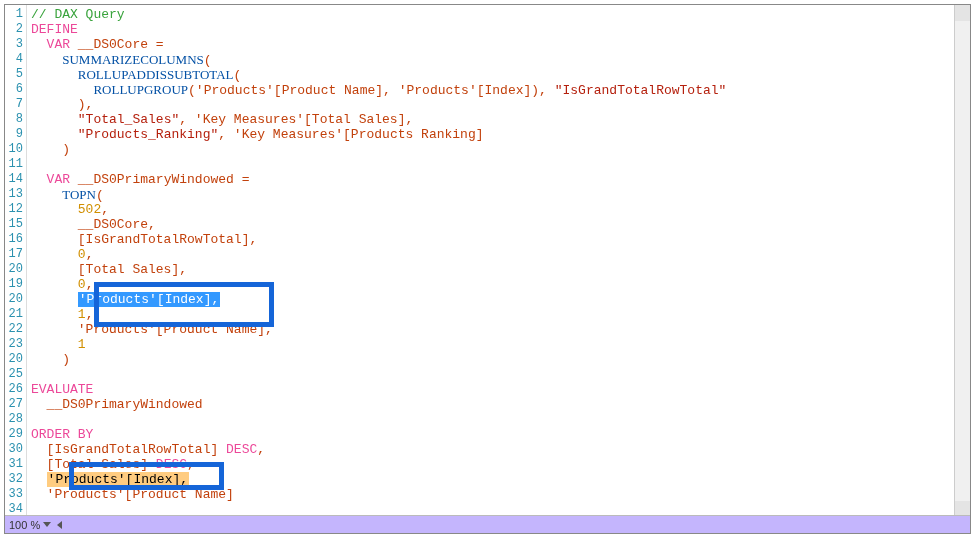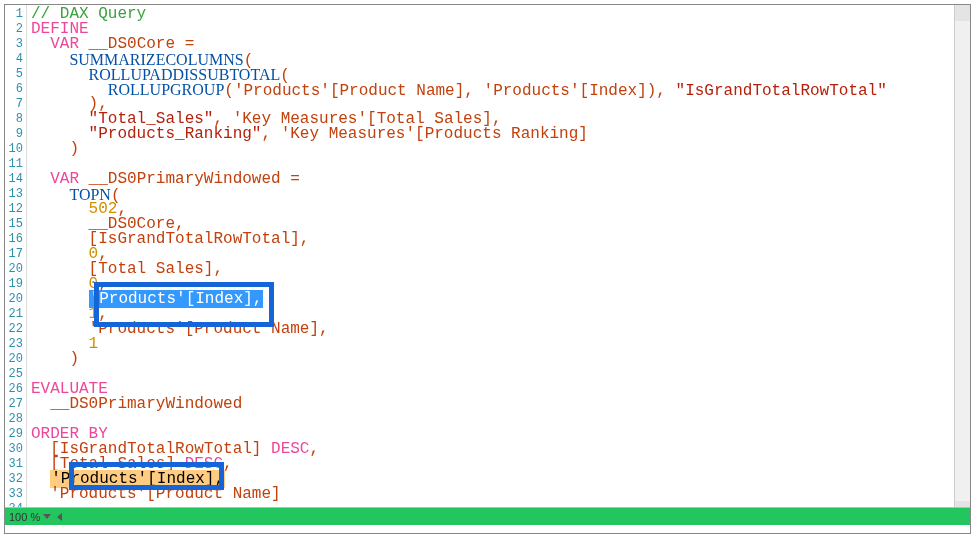--- a/index.html
+++ b/index.html
@@ -34,21 +34,21 @@
     padding: 2px 3px 0 0;
     font-size: 12px;
     line-height: 15px;
     user-select: none;
   }
   .gutter div { height: 15px; }
   .code {
     flex: 1;
     padding: 2px 0 0 4px;
     line-height: 15px;
-    font-size: 16px;
+    font-size: 13px;
     position: relative;
     white-space: pre;
     color: #000;
   }
   .code .line {
     height: 15px;
     display: block;
     white-space: pre;
   }
   .c-comment { color: #39a33c; }
@@ -68,26 +68,26 @@
   }
   .box-overlay {
     position: absolute;
     border: 5px solid #1565d8;
     pointer-events: none;
   }
   .box1 { left: 89px; top: 277px; width: 180px; height: 45px; }
   .box2 { left: 64px; top: 457px; width: 155px; height: 28px; }
   .status-bar {
     position: absolute;
-    bottom: 8px;
+    bottom: 0;
     left: 0;
     right: 0;
     height: 18px;
     border-top: 1px solid #bbb;
-    background: #22c55e;
+    background: #c4b5fd;
     display: flex;
     align-items: center;
     padding-left: 4px;
     font-size: 11px;
     font-family: 'Segoe UI', Tahoma, sans-serif;
     color: #333;
   }
   .zoom-dd {
     display: inline-flex;
     align-items: center;

